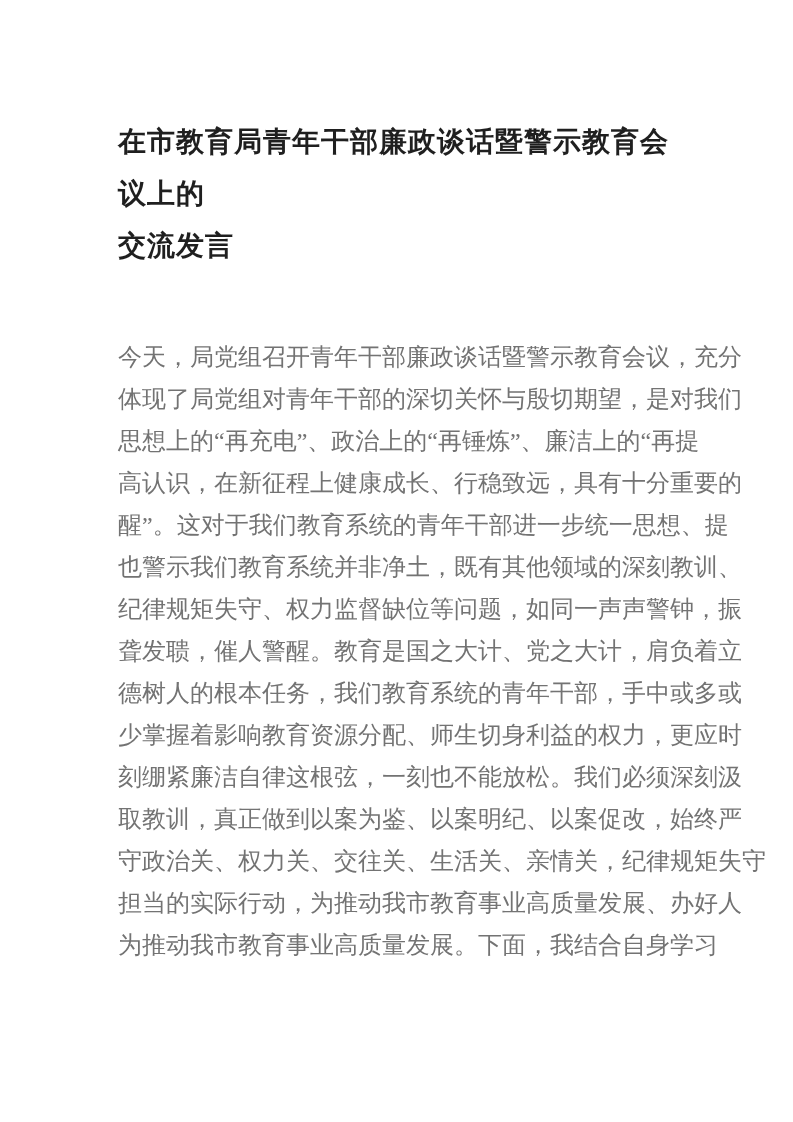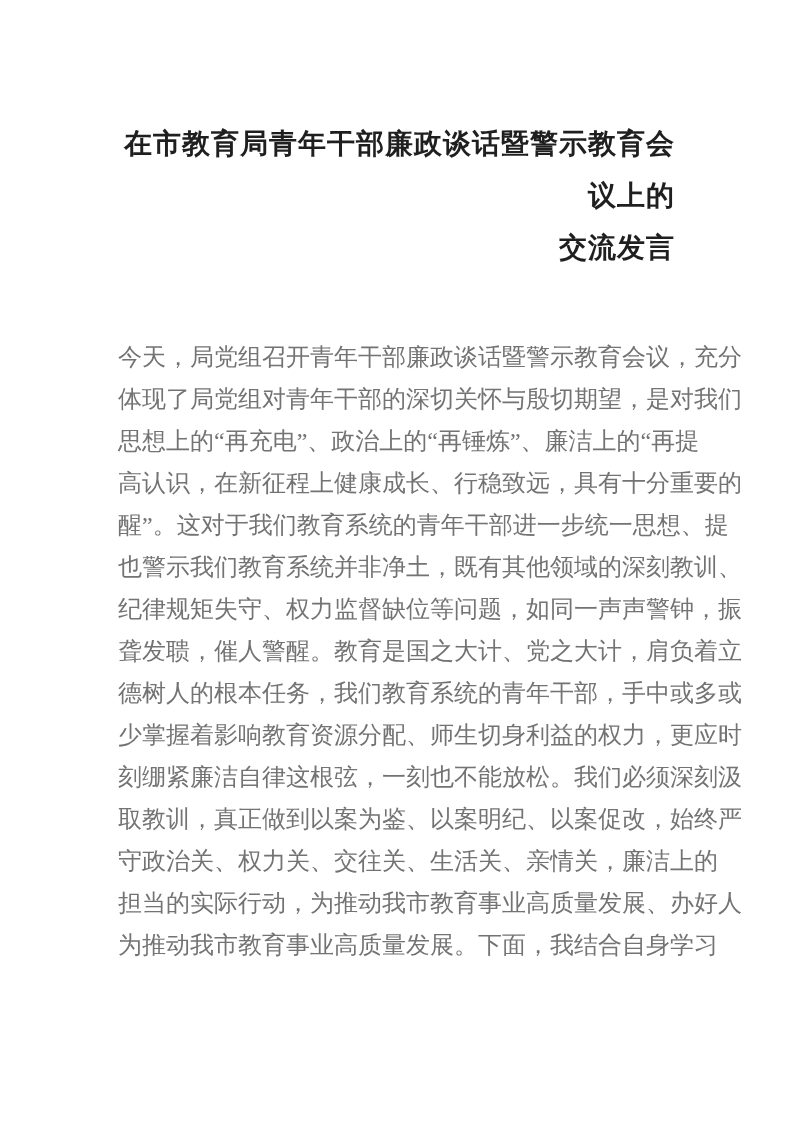--- a/index.html
+++ b/index.html
@@ -20,23 +20,24 @@
     left: 118px;
     top: 0;
     width: 557px;
   }
   .doc-title {
     margin: 118px 0 0 0;
     padding: 0;
     font-size: 28px;
     font-weight: bold;
     color: #1f1f1f;
-    text-align: right;
+    text-align: left;
     line-height: 52px;
     letter-spacing: 1px;
+    font-family: Liberation Mono, monospace;
   }
   .doc-title .title-line {
     display: block;
   }
   .doc-body {
     margin-top: 62px;
     font-size: 24px;
     color: #737373;
     line-height: 42px;
   }
@@ -68,19 +69,19 @@
         <div class="body-line">思想上的“再充电”、政治上的“再锤炼”、廉洁上的“再提</div>
         <div class="body-line">高认识，在新征程上健康成长、行稳致远，具有十分重要的</div>
         <div class="body-line">醒”。这对于我们教育系统的青年干部进一步统一思想、提</div>
         <div class="body-line">也警示我们教育系统并非净土，既有其他领域的深刻教训、</div>
         <div class="body-line">纪律规矩失守、权力监督缺位等问题，如同一声声警钟，振</div>
         <div class="body-line">聋发聩，催人警醒。教育是国之大计、党之大计，肩负着立</div>
         <div class="body-line">德树人的根本任务，我们教育系统的青年干部，手中或多或</div>
         <div class="body-line">少掌握着影响教育资源分配、师生切身利益的权力，更应时</div>
         <div class="body-line">刻绷紧廉洁自律这根弦，一刻也不能放松。我们必须深刻汲</div>
         <div class="body-line">取教训，真正做到以案为鉴、以案明纪、以案促改，始终严</div>
-        <div class="body-line">守政治关、权力关、交往关、生活关、亲情关，廉洁上的</div>
+        <div class="body-line">守政治关、权力关、交往关、生活关、亲情关，纪律规矩失守</div>
         <div class="body-line">担当的实际行动，为推动我市教育事业高质量发展、办好人</div>
         <div class="body-line">为推动我市教育事业高质量发展。下面，我结合自身学习</div>
       </div>
 
   </div>
 </div>
 
 </body></html>

